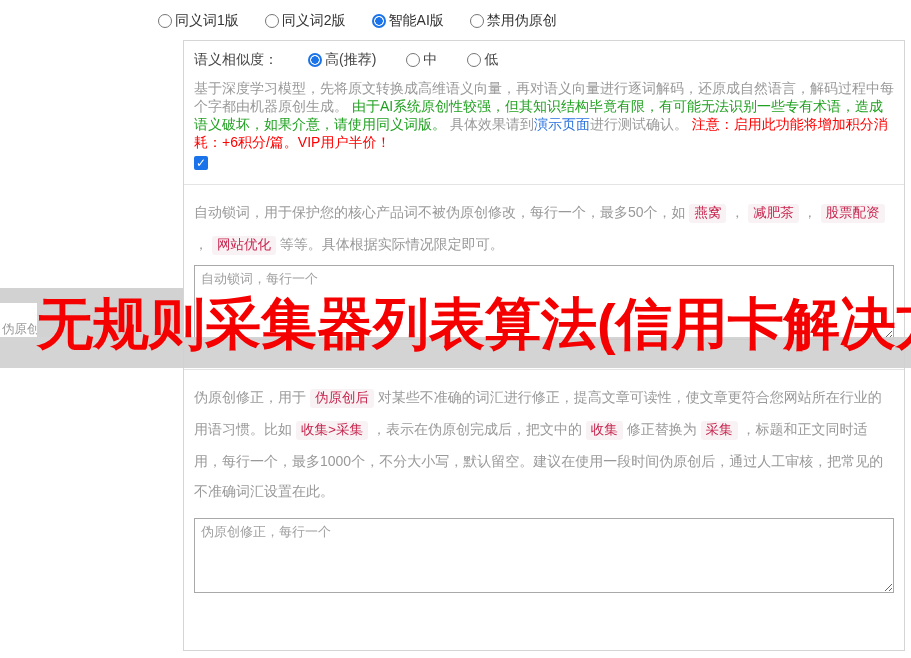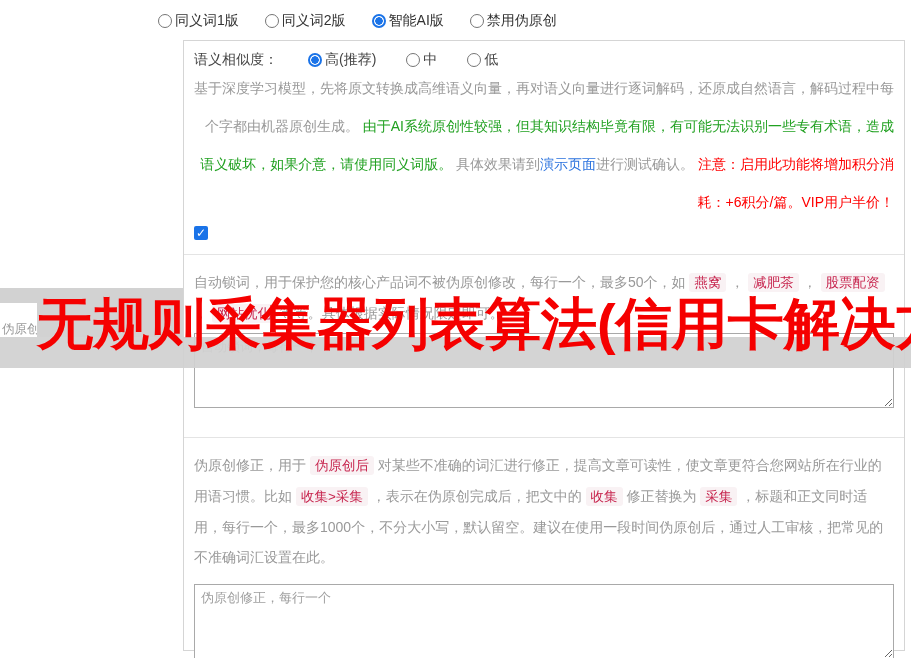--- a/index.html
+++ b/index.html
@@ -19,32 +19,32 @@
   .cbox { width:14px; height:14px; border-radius:2px; background:#1a73e8; color:#fff;
           font-size:12px; line-height:14px; text-align:center; display:inline-block; flex:0 0 auto; }
 
   
   .panel { position:absolute; left:183px; top:40px; width:722px; height:611px;
            border:1px solid #d5d5d5; background:#fff; padding:8px 10px 10px; }
   .row { display:flex; align-items:center; gap:30px; margin-top:6px; color:#444; }
   .row .rowlabel { color:#444; }
   .row:first-child { margin-top:2px; }
 
-  .desc { line-height:38px; color:#999;text-align:right; }
+  .desc { margin-top:10px; line-height:18px; color:#999; }
   .desc .green { color:#21a121; }
   .desc .red { color:#ff0000; }
   .desc a { color:#2a72de; text-decoration:none; cursor:pointer; }
 
   .cbrow { margin-top:5px; display:flex; align-items:center; gap:4px; color:#76838f; }
 
   hr.div { border:none; border-top:1px solid #e4e4e4; margin:14px -10px 0; }
   hr.div2 { border:none; border-top:1px solid #e4e4e4; margin:26px -10px 0; }
 
   .para { margin-top:12px; line-height:30px; color:#999; }
-  .tok { color:#c7254e; background:#f9f2f4; border-radius:3px; padding:2px 5px; font-size:13.5px; }
+  .tok { color:#c7254e; background:#f9f2f4; border-radius:3px; padding:2px 5px; font-size:13.5px;font-family:Liberation Mono, monospace; }
 
   textarea { width:100%; height:75px; border:1px solid #a9a9a9; margin-top:4px;
              font-family:"Liberation Sans","DejaVu Sans",sans-serif; font-size:13px;
              color:#555; padding:4px 6px; resize:both; background:#fff; }
   textarea::placeholder { color:#a0a0a0; opacity:1; }
   #fix-textarea { margin-top:12px; }
 
   
   .side-label { position:absolute; left:2px; top:321px; font-size:12.5px; color:#9a9a9a; z-index:4; }
 

